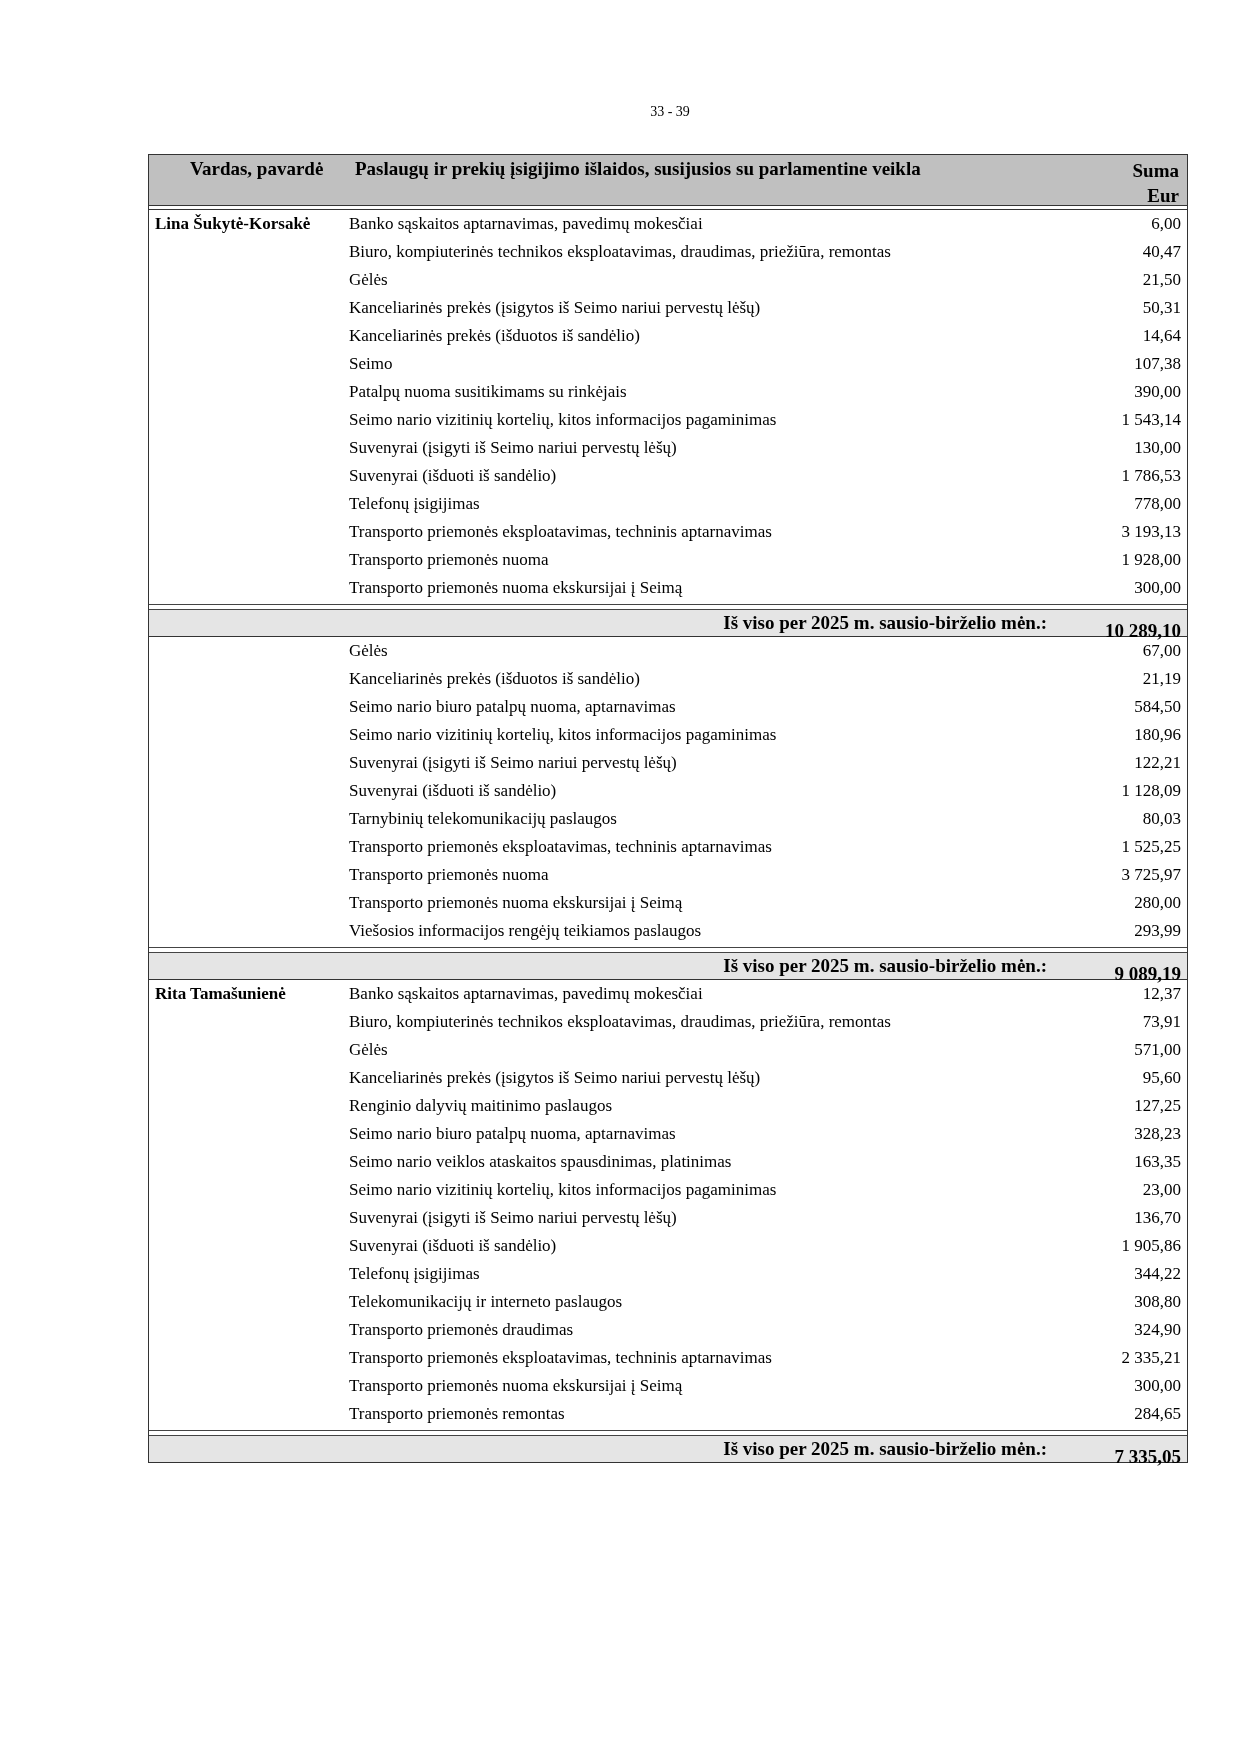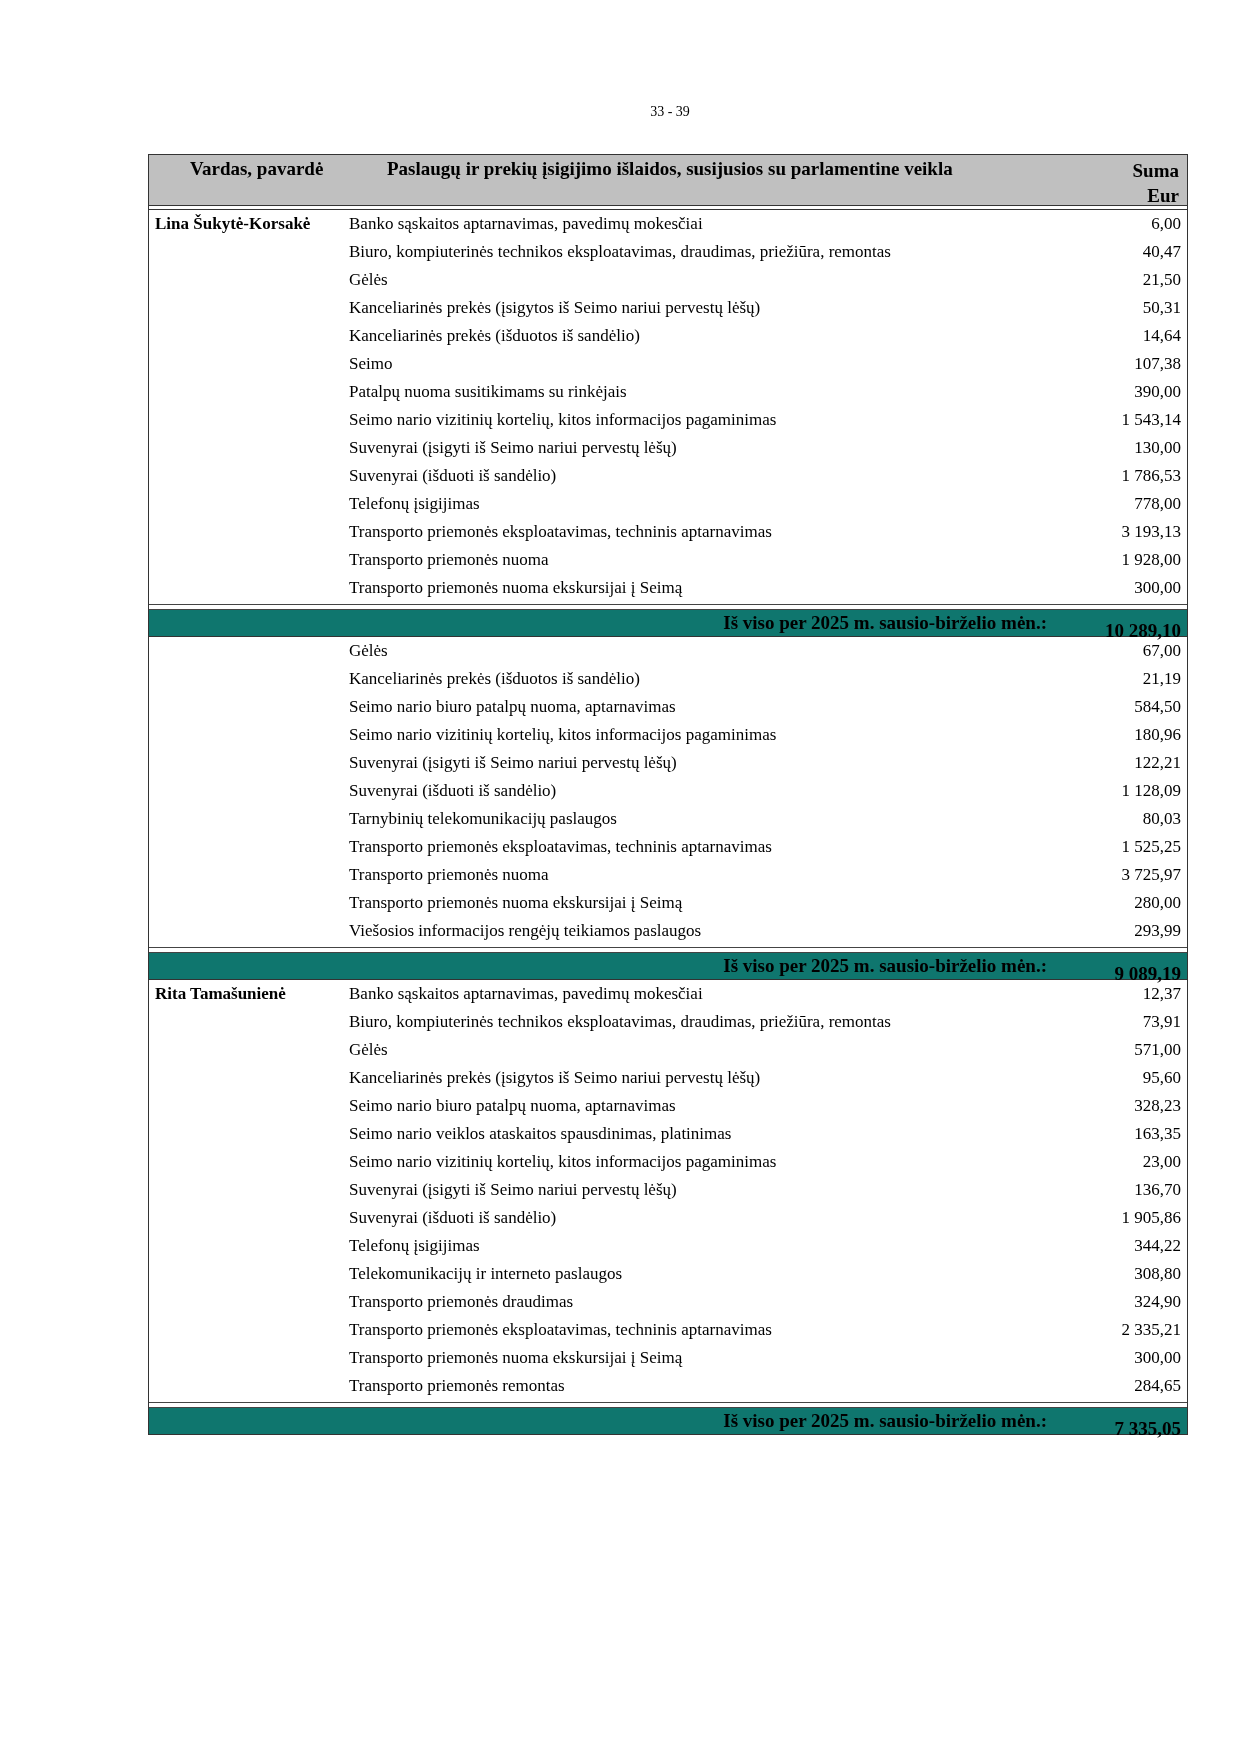--- a/index.html
+++ b/index.html
@@ -1,29 +1,29 @@
 <!DOCTYPE html>
 <html><head>
 <meta charset="utf-8">
 <style>
   html, body { margin: 0; padding: 0; background: #ffffff; }
   body { width: 1240px; height: 1755px; position: relative; font-family: "Liberation Serif", "DejaVu Serif", serif; color: #000; }
   .page-num { position: absolute; top: 104px; left: 0; width: 1240px; text-align: center; font-size: 14px; padding-left: 100px; box-sizing: border-box; }
   .table { position: absolute; left: 148px; top: 154px; width: 1040px; border: 1.5px solid #333; box-sizing: border-box; }
   .hdr { background: #c0c0c0; height: 50px; position: relative; font-weight: bold; font-size: 19px; border-bottom: 1.5px solid #333; }
   .hdr .c1 { position: absolute; left: 18px; top: 3px; margin-left: 23px; }
-  .hdr .c2 { position: absolute; left: 206px; top: 3px; margin-left: 32px; }
+  .hdr .c2 { position: absolute; left: 206px; top: 3px; }
   .hdr .c3 { position: absolute; right: 8px; top: 3px; text-align: right; line-height: 25px; }
   .hdr-gap { height: 3px; border-bottom: 1.5px solid #333; background: #fff; }
   .row { height: 28px; position: relative; font-size: 17px; line-height: 28px; }
   .row .name { position: absolute; left: 6px; top: 0; font-weight: bold; white-space: nowrap; }
   .row .desc { position: absolute; left: 200px; top: 0; white-space: nowrap; }
   .row .amt { position: absolute; right: 6px; top: 0; text-align: right; white-space: nowrap; }
   .total-gap { height: 4px; border-top: 1.5px solid #444; border-bottom: 1.5px solid #444; background: #fff; margin-top: 2px; }
-  .total { height: 26px; background: #0f766e; position: relative; font-weight: bold; font-size: 19px; line-height: 26px; border-bottom: 1.5px solid #333; }
+  .total { height: 26px; background: #e5e5e5; position: relative; font-weight: bold; font-size: 19px; line-height: 26px; border-bottom: 1.5px solid #333; }
   .total .lbl { position: absolute; right: 140px; top: 0; white-space: nowrap; }
   .total .amt { position: absolute; right: 6px; top: 0; white-space: nowrap; margin-top: 8px; }
   .total.last { border-bottom: none; }
 </style>
 </head>
 <body>
 
 <div class="page-num">33 - 39</div>
 
 <div class="table">
@@ -159,20 +159,24 @@
       </div>
       <div class="row">
         <span class="desc">Gėlės</span>
         <span class="amt">571,00</span>
       </div>
       <div class="row">
         <span class="desc">Kanceliarinės prekės (įsigytos iš Seimo nariui pervestų lėšų)</span>
         <span class="amt">95,60</span>
       </div>
       <div class="row">
+        <span class="desc">Renginio dalyvių maitinimo paslaugos</span>
+        <span class="amt">127,25</span>
+      </div>
+      <div class="row">
         <span class="desc">Seimo nario biuro patalpų nuoma, aptarnavimas</span>
         <span class="amt">328,23</span>
       </div>
       <div class="row">
         <span class="desc">Seimo nario veiklos ataskaitos spausdinimas, platinimas</span>
         <span class="amt">163,35</span>
       </div>
       <div class="row">
         <span class="desc">Seimo nario vizitinių kortelių, kitos informacijos pagaminimas</span>
         <span class="amt">23,00</span>

